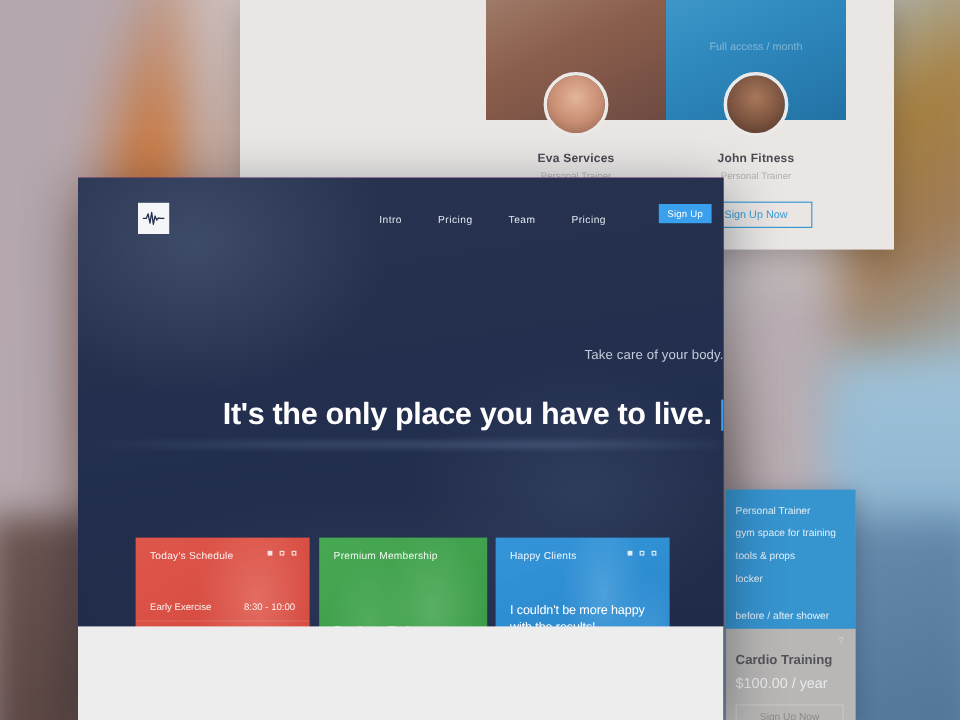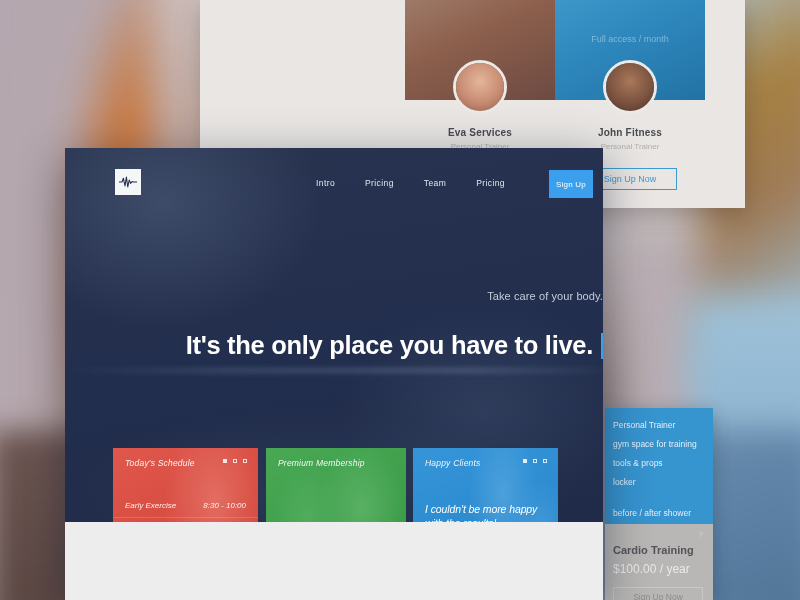--- a/index.html
+++ b/index.html
@@ -154,39 +154,39 @@
   .navbar { position:absolute; left:0; top:0; width:100%; height:70px; }
   .logo {
     position:absolute; left:50px; top:21px; width:26px; height:26px;
     background:#f4f6f8; display:flex; align-items:center; justify-content:center;
   }
   .nav-links { position:absolute; right:98px; top:30px; display:flex; gap:30px; }
   .nav-link {
     color:#e3e8ef; font-size:8.5px; letter-spacing:.4px; white-space:nowrap;
   }
   .signup-btn {
-    position:absolute; right:10px; top:22px; width:44px; height:28px;
+    position:absolute; right:10px; top:22px; width:44px; height:16px;
     background:#3aa0ee; color:#fff; font-size:8px;
     display:flex; align-items:center; justify-content:center;
     letter-spacing:.2px;
   }
 
   
   .hero-copy { position:absolute; left:0; right:0; top:142px; text-align:right; }
   .hero-kicker {
     color:#c4cbd8; font-size:11px; letter-spacing:.1px; margin-bottom:9px;
   }
   .hero-title {
     color:#ffffff; font-size:25.5px; font-weight:bold; letter-spacing:-.3px;
     display:inline-flex; align-items:center; justify-content:center; gap:8px;margin-top:20px;
   }
   .caret { display:inline-block; width:2px; height:26px; background:#3aa0ee; }
 
   
-  .cards { position:absolute; left:48px; top:300px; width:445px; height:116px;font-style:italic; }
+  .cards { position:absolute; left:48px; top:300px; width:445px; height:116px; }
   .card { position:absolute; top:0; height:116px; overflow:hidden; }
   .card-tex { position:absolute; inset:0; opacity:.30; }
 
   .card-red { left:0; width:145px; background:#dc4a3f; }
   .card-red .card-tex {
     background:
       radial-gradient(ellipse 70px 110px at 70% 45%, rgba(255,225,215,.75) 0%, rgba(220,74,63,0) 72%),
       linear-gradient(150deg, rgba(255,200,185,.35) 0%, rgba(150,35,28,.5) 100%);
   }
   .card-green { left:153px; width:140px; background:#3da24b; }

